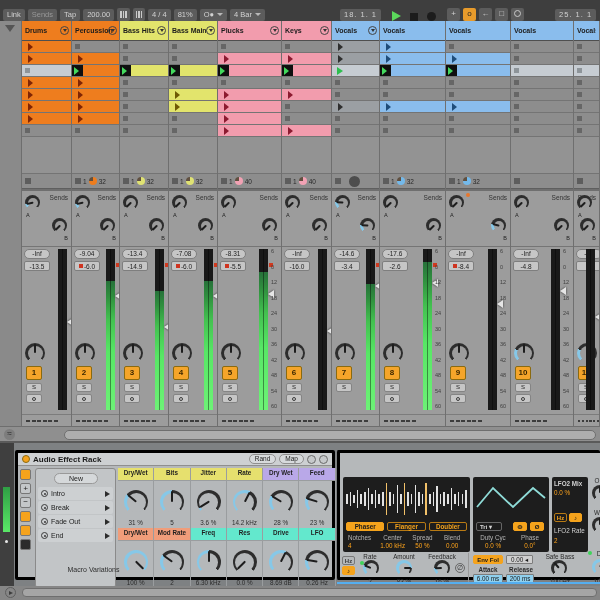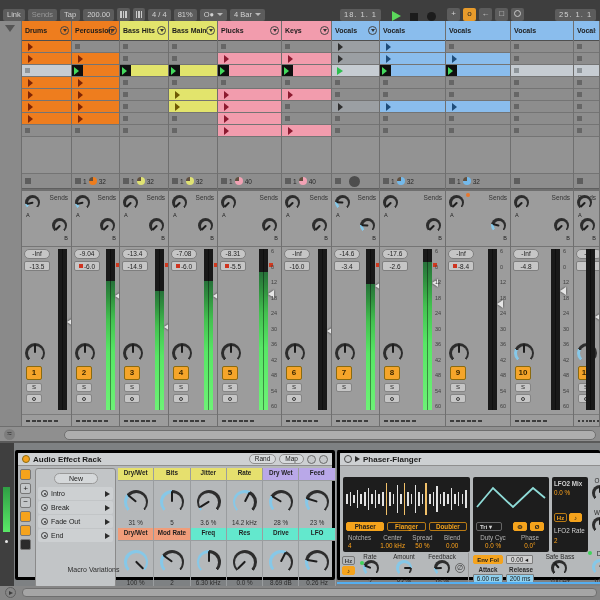--- a/index.html
+++ b/index.html
@@ -1164,25 +1164,20 @@
               <i class="rg" style="background:conic-gradient(from 225deg,#86c8e8 0 15.0%,#2d2d2d 15.0% 75%,rgba(0,0,0,0) 75%)"></i>
               <i class="hl" style="background:#b5b8ba"></i>
               <i class="st" style="transform:rotate(-81deg)"></i>
             </span>
             <div class="mval">0.26 Hz</div>
           </div>
         </div>
     </div>
 
     <div class="device" style="left:337px;width:263px;border-right:none">
-      <div class="dtitle">
-        <span class="pwro"></span>
-        <span class="foldtri"></span>
-        <span>Phaser-Flanger</span>
-      </div>
 
       <div class="blk" id="spec">
         <div id="bars">
             <i style="height:10.8px;background:#e2e2e2"></i>
             <i style="height:14.4px;background:#e2e2e2"></i>
             <i style="height:7.2px;background:#e2e2e2"></i>
             <i style="height:18px;background:#e2e2e2"></i>
             <i style="height:10.8px;background:#e2e2e2"></i>
             <i style="height:14.4px;background:#e2e2e2"></i>
             <i style="height:21.6px;background:#e2e2e2"></i>

